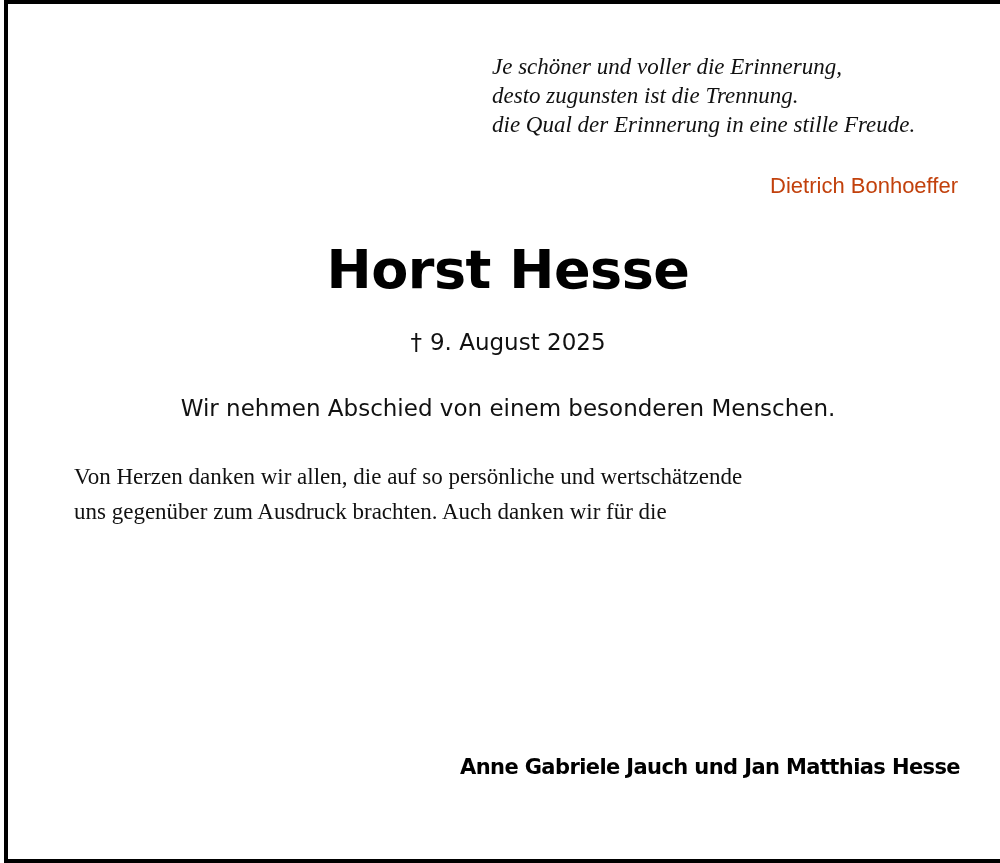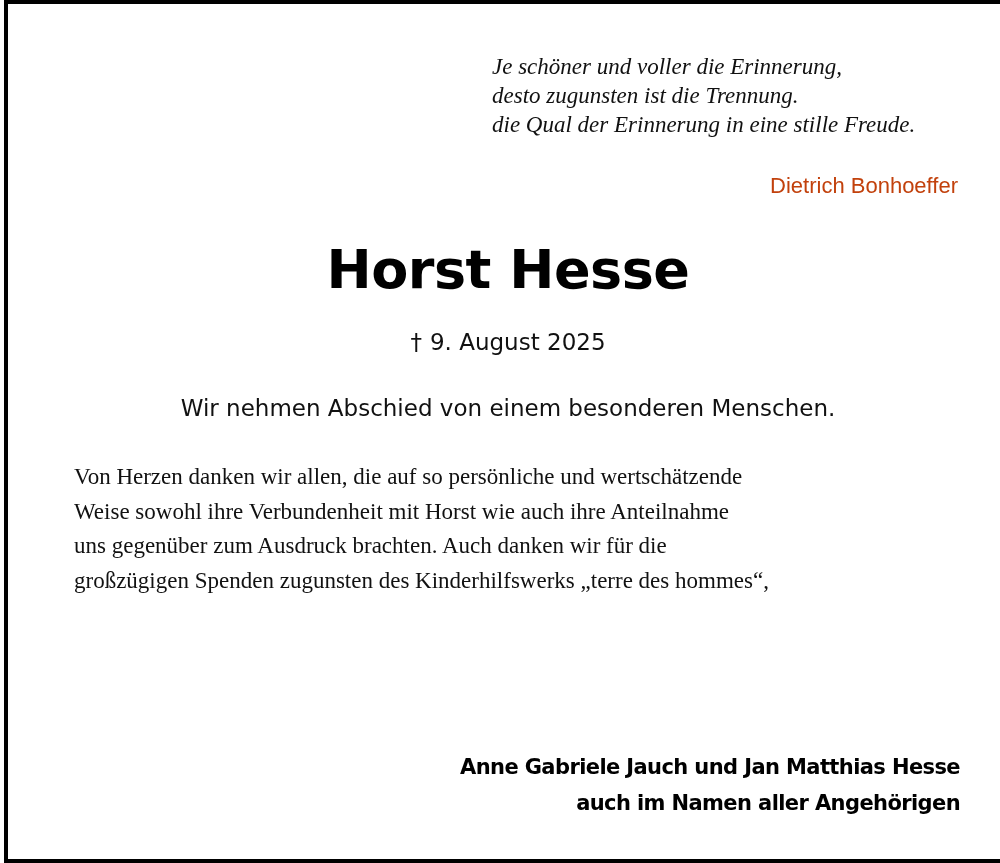--- a/index.html
+++ b/index.html
@@ -131,24 +131,21 @@
   <div class="name">Horst Hesse</div>
 
   <div class="death-date">
     <span class="cross">†</span><span>9. August 2025</span>
   </div>
 
   <div class="farewell">Wir nehmen Abschied von einem besonderen Menschen.</div>
 
   <div class="thanks">
     <span class="line">Von Herzen danken wir allen, die auf so persönliche und wertschätzende</span>
-    <span class="line">Weise sowohl ihre Verbundenheit mit Horst wie auch ihre Anteilnahme</span>
     <span class="line">uns gegenüber zum Ausdruck brachten. Auch danken wir für die</span>
-    <span class="line">großzügigen Spenden zugunsten des Kinderhilfswerks „terre des hommes“,</span>
   </div>
 
 
   <div class="signature">
     <span class="line">Anne Gabriele Jauch und Jan Matthias Hesse</span>
-    <span class="line">auch im Namen aller Angehörigen</span>
   </div>
 
 </div>
 
 </body></html>

